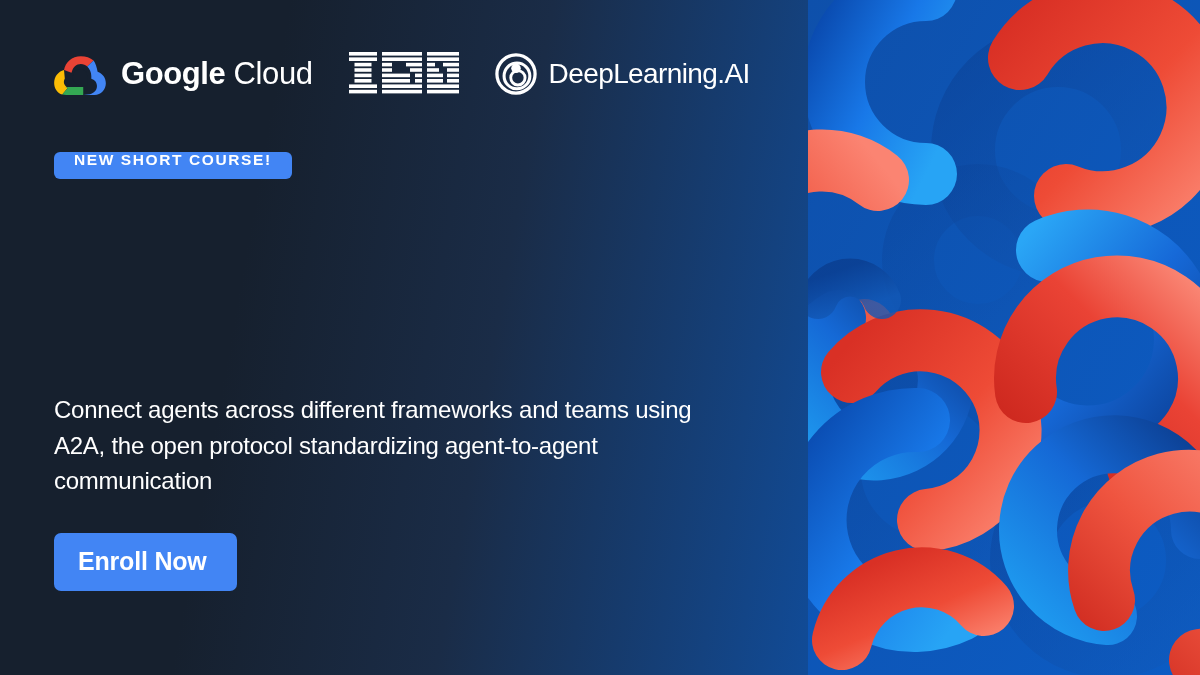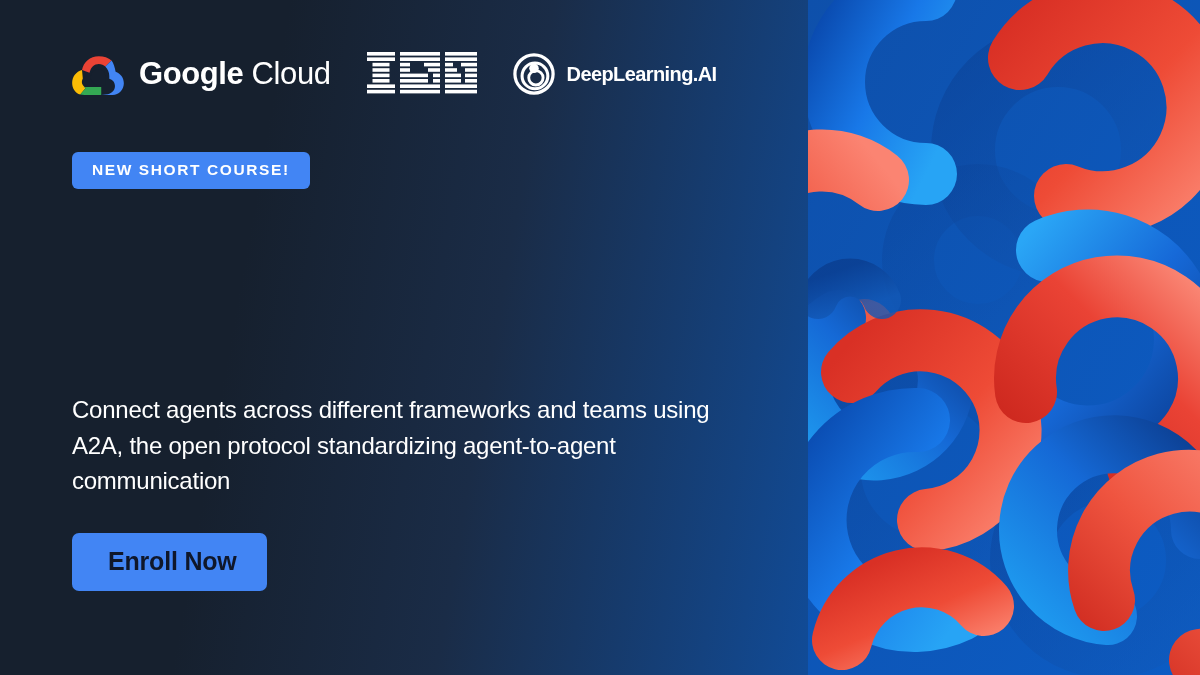--- a/index.html
+++ b/index.html
@@ -17,21 +17,21 @@
 
   
   #decor {
     position:absolute; top:0; right:0; width:392px; height:675px;
     overflow:hidden;
   }
   #decor svg { display:block; width:392px; height:675px; }
 
   
   #content {
-    position:absolute; left:72px; top:0; width:760px; height:668px;
+    position:absolute; left:54px; top:0; width:760px; height:668px;
     z-index:5;
   }
 
   
   #logo-row {
     position:absolute; top:52px; left:0;
     display:flex; align-items:center; gap:0;
   }
   .logo-block { display:flex; align-items:center; }
 
@@ -45,30 +45,30 @@
   #gc-text b { font-weight:700; }
 
   
   #ibm-wrap { margin-left:36px; }
   #ibm-mark { width:110px; height:44px; }
 
   
   #dl-wrap { margin-left:36px; gap:12px; }
   #dl-mark { width:42px; height:42px; flex:none; }
   #dl-text {
-    color:#ffffff; font-size:20px; font-weight:700;
+    color:#ffffff; font-size:28px; font-weight:400;
     letter-spacing:-0.6px; white-space:nowrap;
   }
 
   
   #badge {
     position:absolute; top:152px; left:0;
     background:#4285f4; color:#ffffff;
     font-size:15.5px; font-weight:700; letter-spacing:1.6px;
-    padding:10px 20px 11px 20px; border-radius:6px;
+    padding:0 20px 11px 20px; border-radius:6px;
     display:inline-block; white-space:nowrap;
     line-height:1;
   }
 
   
   #title {
     position:absolute; top:237px; left:0; width:700px;
     color:#ffffff; font-size:59px; font-weight:700;
     line-height:1.11; letter-spacing:-1.2px;
   }
@@ -76,23 +76,23 @@
   
   #subtitle {
     position:absolute; top:392px; left:0; width:672px;
     color:#ffffff; font-size:24px; font-weight:400;
     line-height:1.48; letter-spacing:-0.25px;
   }
 
   
   #enroll {
     position:absolute; top:533px; left:0;
-    background:#4285f4; color:#0f172a;
+    background:#4285f4; color:#ffffff;
     font-size:25px; font-weight:700; letter-spacing:-0.2px;
-    padding:16px 30px 17px 36px; border-radius:7px;
+    padding:16px 30px 17px 24px; border-radius:7px;
     border:none; cursor:pointer; line-height:1;
     display:inline-block; white-space:nowrap;
     font-family:"Liberation Sans", sans-serif;
   }
 </style>
 </head>
 <body>
 
 <div id="banner">
 

